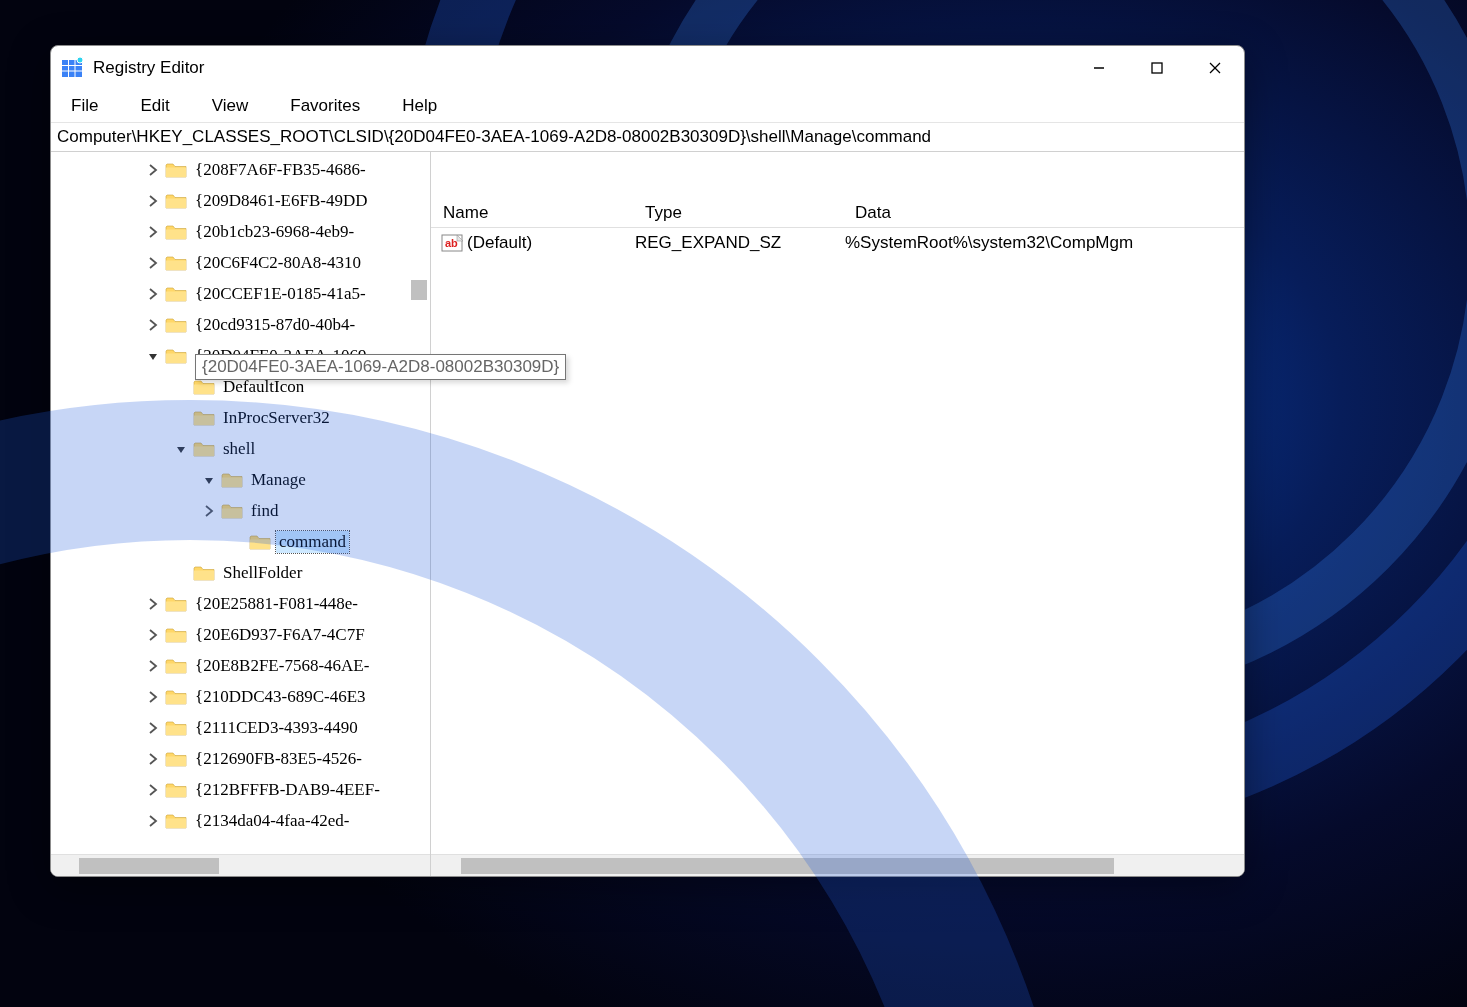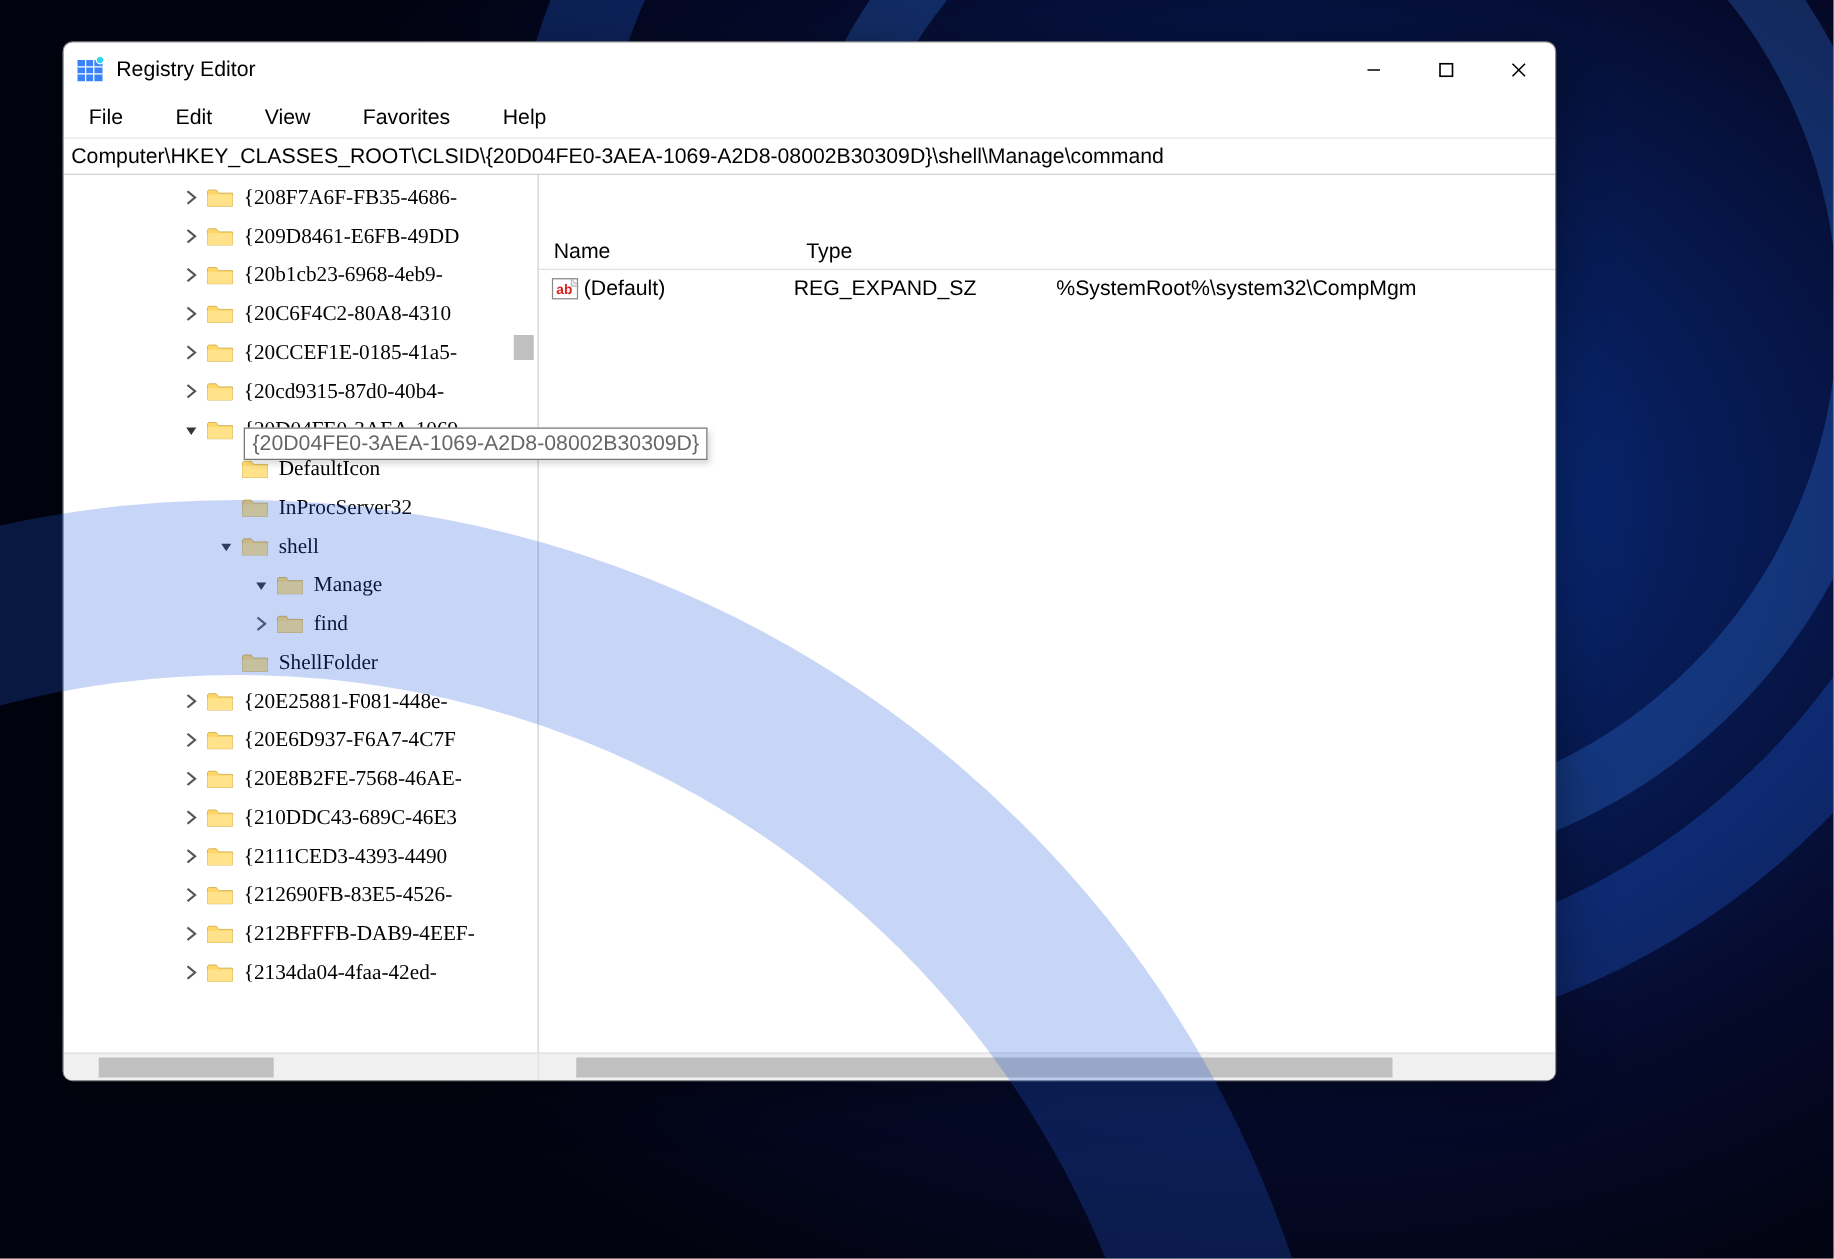--- a/index.html
+++ b/index.html
@@ -16,21 +16,21 @@
   width:1100px; height:1100px; left:400px; top:-400px;
   border:70px solid rgba(40,110,255,.25);
 }
 .desktop::after {
   width:1500px; height:1500px; left:-700px; top:400px;
   border:140px solid rgba(30,90,220,.25);
 }
 .swirl2{position:absolute;width:900px;height:900px;left:620px;top:-200px;border:50px solid rgba(60,140,255,.25);border-radius:50%;}
 
 .window {
-  position: absolute; left: 50px; top: 33px; width: 1195px; height: 832px;
+  position: absolute; left: 50px; top: 45px; width: 1195px; height: 832px;
   background: #fff; border: 1px solid #8c8c8c; border-radius: 8px;
   box-shadow: 0 10px 40px rgba(0,0,0,.4);
   display: flex; flex-direction: column; overflow: hidden;
 }
 
 
 .titlebar { height: 44px; display: flex; align-items: center; padding-left: 10px; }
 .app-icon { width:22px; height:22px; margin-right:10px; display:inline-block; position:relative; }
 .app-icon svg { display:block; }
 .title-text { font-size: 17px; color:#000; flex:0 0 auto; }
@@ -270,20 +270,28 @@
                 <svg width="14" height="14">
                   <use href="#chev-right"></use>
                 </svg>
               </span>
               <span class="folder-icon"><svg width="22" height="18" viewBox="0 0 22 18">
                   <use href="#folder-closed"></use>
                 </svg></span>
               <span class="node-label">find</span>
             </div>
             <div class="tree-node">
+              <span class="tree-indent" style="width: 178px;"></span>
+              <span class="blank-expander"></span>
+              <span class="folder-icon"><svg width="22" height="18" viewBox="0 0 22 18">
+                  <use href="#folder-closed"></use>
+                </svg></span>
+              <span class="node-label selected">command</span>
+            </div>
+            <div class="tree-node">
               <span class="tree-indent" style="width: 122px;"></span>
               <span class="blank-expander"></span>
               <span class="folder-icon"><svg width="22" height="18" viewBox="0 0 22 18">
                   <use href="#folder-closed"></use>
                 </svg></span>
               <span class="node-label">ShellFolder</span>
             </div>
             <div class="tree-node">
               <span class="tree-indent" style="width: 94px;"></span>
               <span class="expander">
@@ -386,20 +394,21 @@
           </div>
       <div class="tree-hscroll">
             <div class="thumb"></div>
           </div>
     </div>
 
     <div class="list-pane">
       <div class="list-header">
         <div class="col col-name">Name</div>
         <div class="col col-type">Type</div>
+        <div class="col col-data">Data</div>
       </div>
       <div class="list-body" id="list-body">
             <div class="list-row">
               <span class="val-icon"><svg width="22" height="20" viewBox="0 0 22 20">
                   <use href="#string-icon"></use>
                 </svg></span>
               <span style="width:168px">(Default)</span>
               <span style="width:210px">REG_EXPAND_SZ</span>
               <span>%SystemRoot%\system32\CompMgm</span>
             </div>

